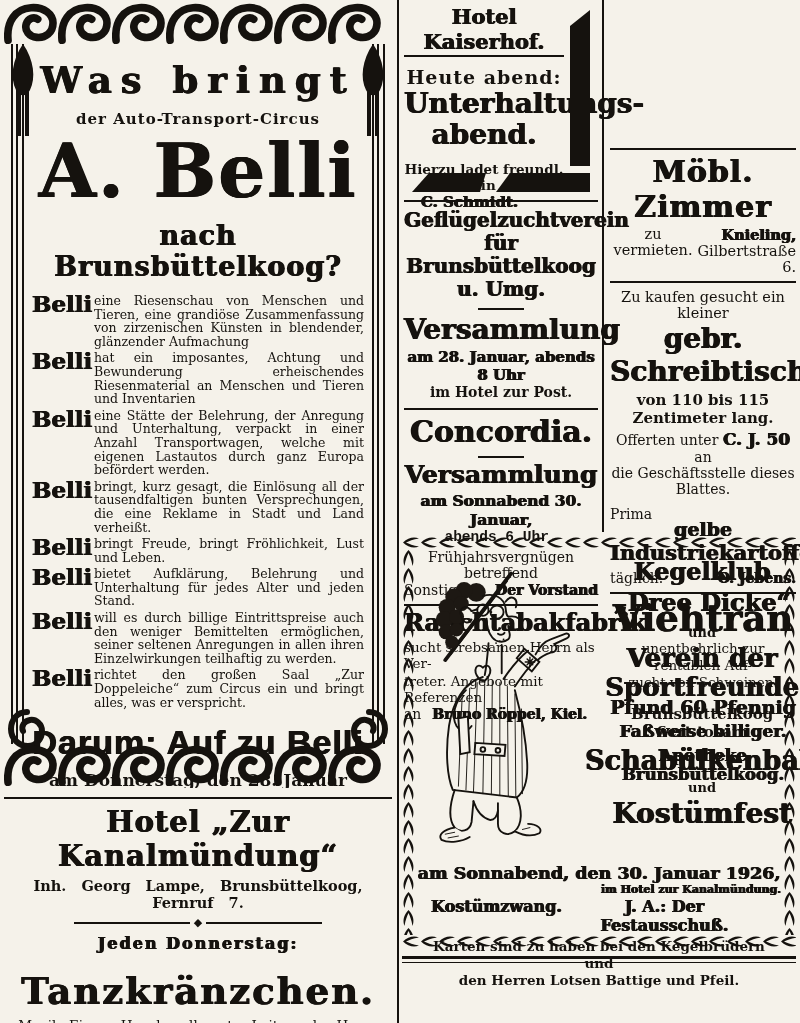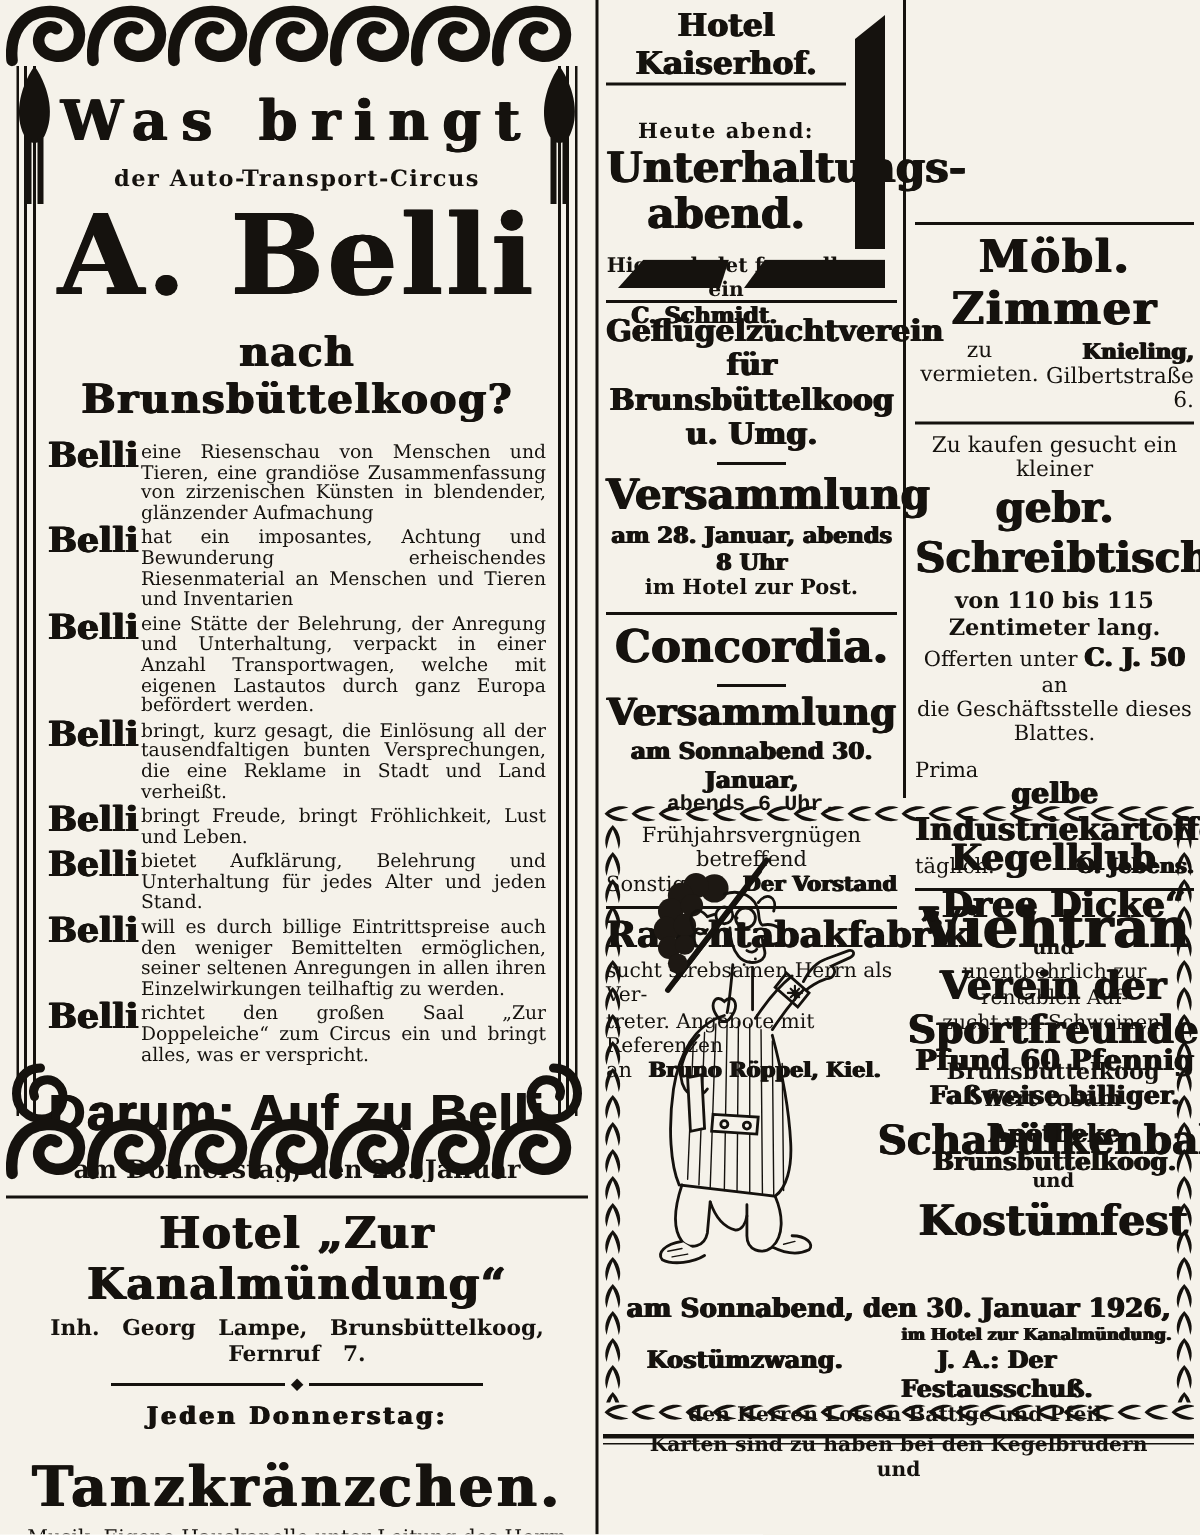--- a/index.html
+++ b/index.html
@@ -40,21 +40,21 @@
   .div-diamond .dia{font-size:11px;padding:0 4px;}
   .jeden{font-size:16px;margin-top:5px;letter-spacing:2px;}
   .tanz{font-size:37px;margin-top:16px;letter-spacing:2px;}
   .kanal-musik{font-size:13.5px;margin-top:4px;}
 
   
   #col-mid{position:absolute;left:404px;top:4px;width:194px;}
   .kaiserhof{position:relative;height:196px;}
   .kh-content{padding-right:34px;}
   .kh-title{font-size:21px;display:inline-block;border-bottom:2px solid #15120e;padding-bottom:1px;}
-  .kh-heute{font-size:14px;margin-top:23px;letter-spacing:1px;}
+  .kh-heute{font-size:19px;margin-top:9px;letter-spacing:1px;}
   .kh-ev{font-size:28px;line-height:1.12;}
   .kh-inv{font-size:13.5px;margin-top:10px;}
   .kh-sig{font-size:15px;text-align:right;padding-right:46px;}
   .kh-bar-r{position:absolute;right:8px;top:6px;width:20px;height:156px;background:#15120e;
             clip-path:polygon(0 16px,100% 0,100% 100%,0 100%);}
   .kh-bar-b{position:absolute;left:92px;right:8px;bottom:8px;height:19px;background:#15120e;
             clip-path:polygon(14px 0,100% 0,100% 100%,0 100%);}
   .kh-chip{position:absolute;left:8px;bottom:8px;width:74px;height:19px;background:#15120e;
            clip-path:polygon(17px 0,100% 0,calc(100% - 6px) 100%,0 100%);}
   .gefl{border-top:2px solid #15120e;padding-top:7px;}
@@ -826,21 +826,21 @@
           <div class="kg-fest fat">Kostümfest</div>
         </div>
       </div>
       <div class="kegel-bottom">
         <div class="kb-date fat">am Sonnabend, den 30. Januar 1926,</div>
         <div class="kb-venue fat">im Hotel zur Kanalmündung.</div>
         <div class="kb-row row fat">
           <span>Kostümzwang.</span>
           <span>J. A.: Der Festausschuß.</span>
         </div>
+        <div class="kb-t bold">Karten sind zu haben bei den Kegelbrüdern und</div>
         <div class="kb-t bold" style="margin-top:0">den Herren Lotsen Battige und Pfeil.</div>
-        <div class="kb-t bold">Karten sind zu haben bei den Kegelbrüdern und</div>
       </div>
     </div>
   </div>
 
   <div id="double-rule"></div>
 
 </div>
 
 </body></html>

